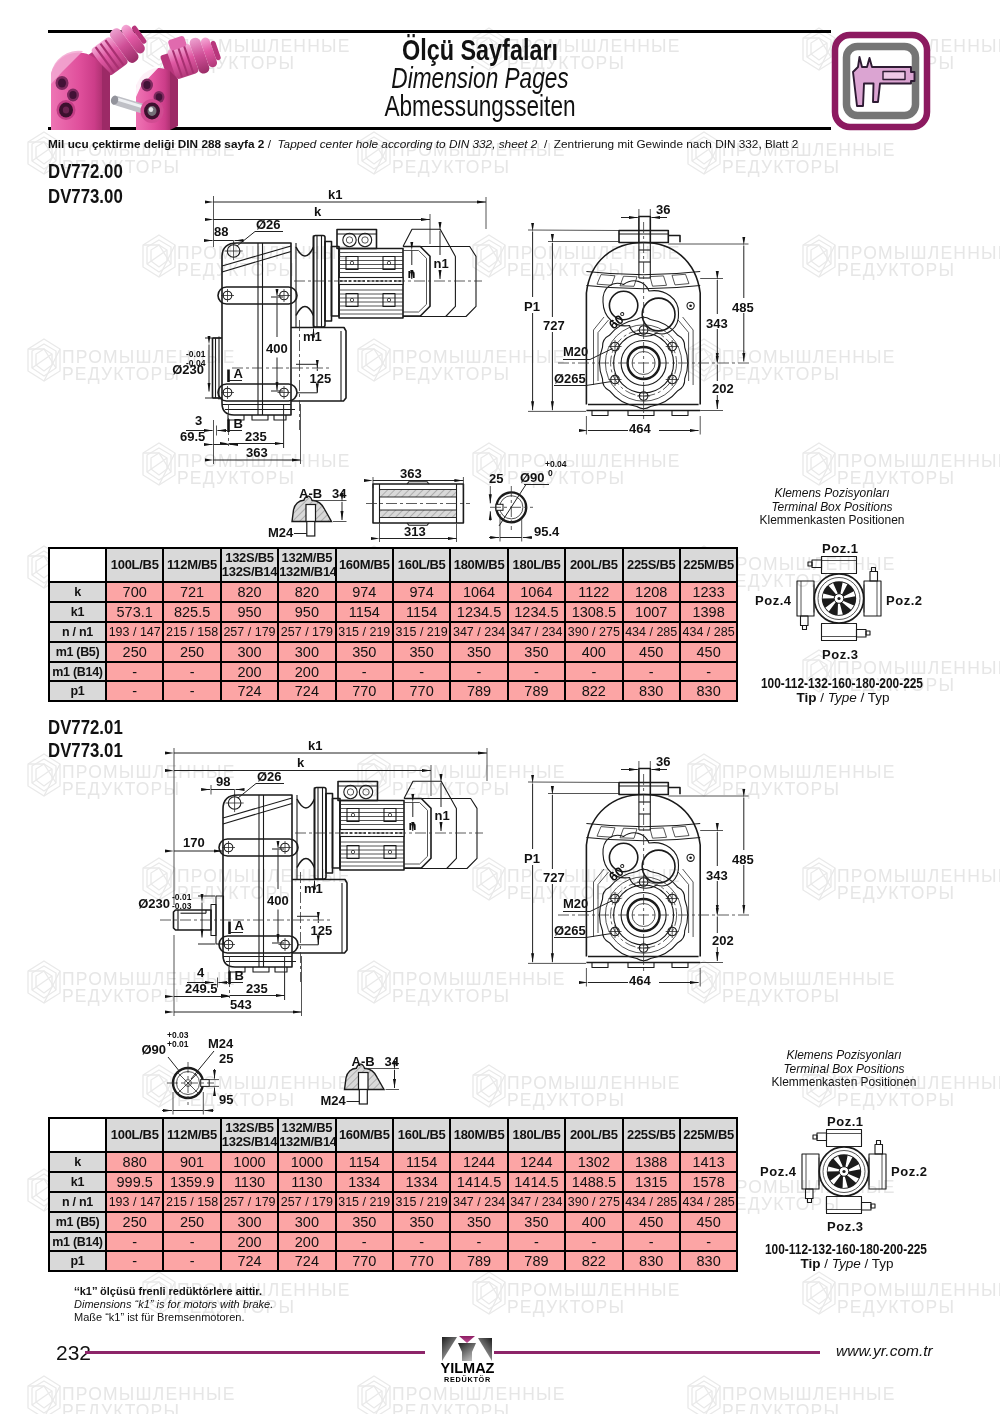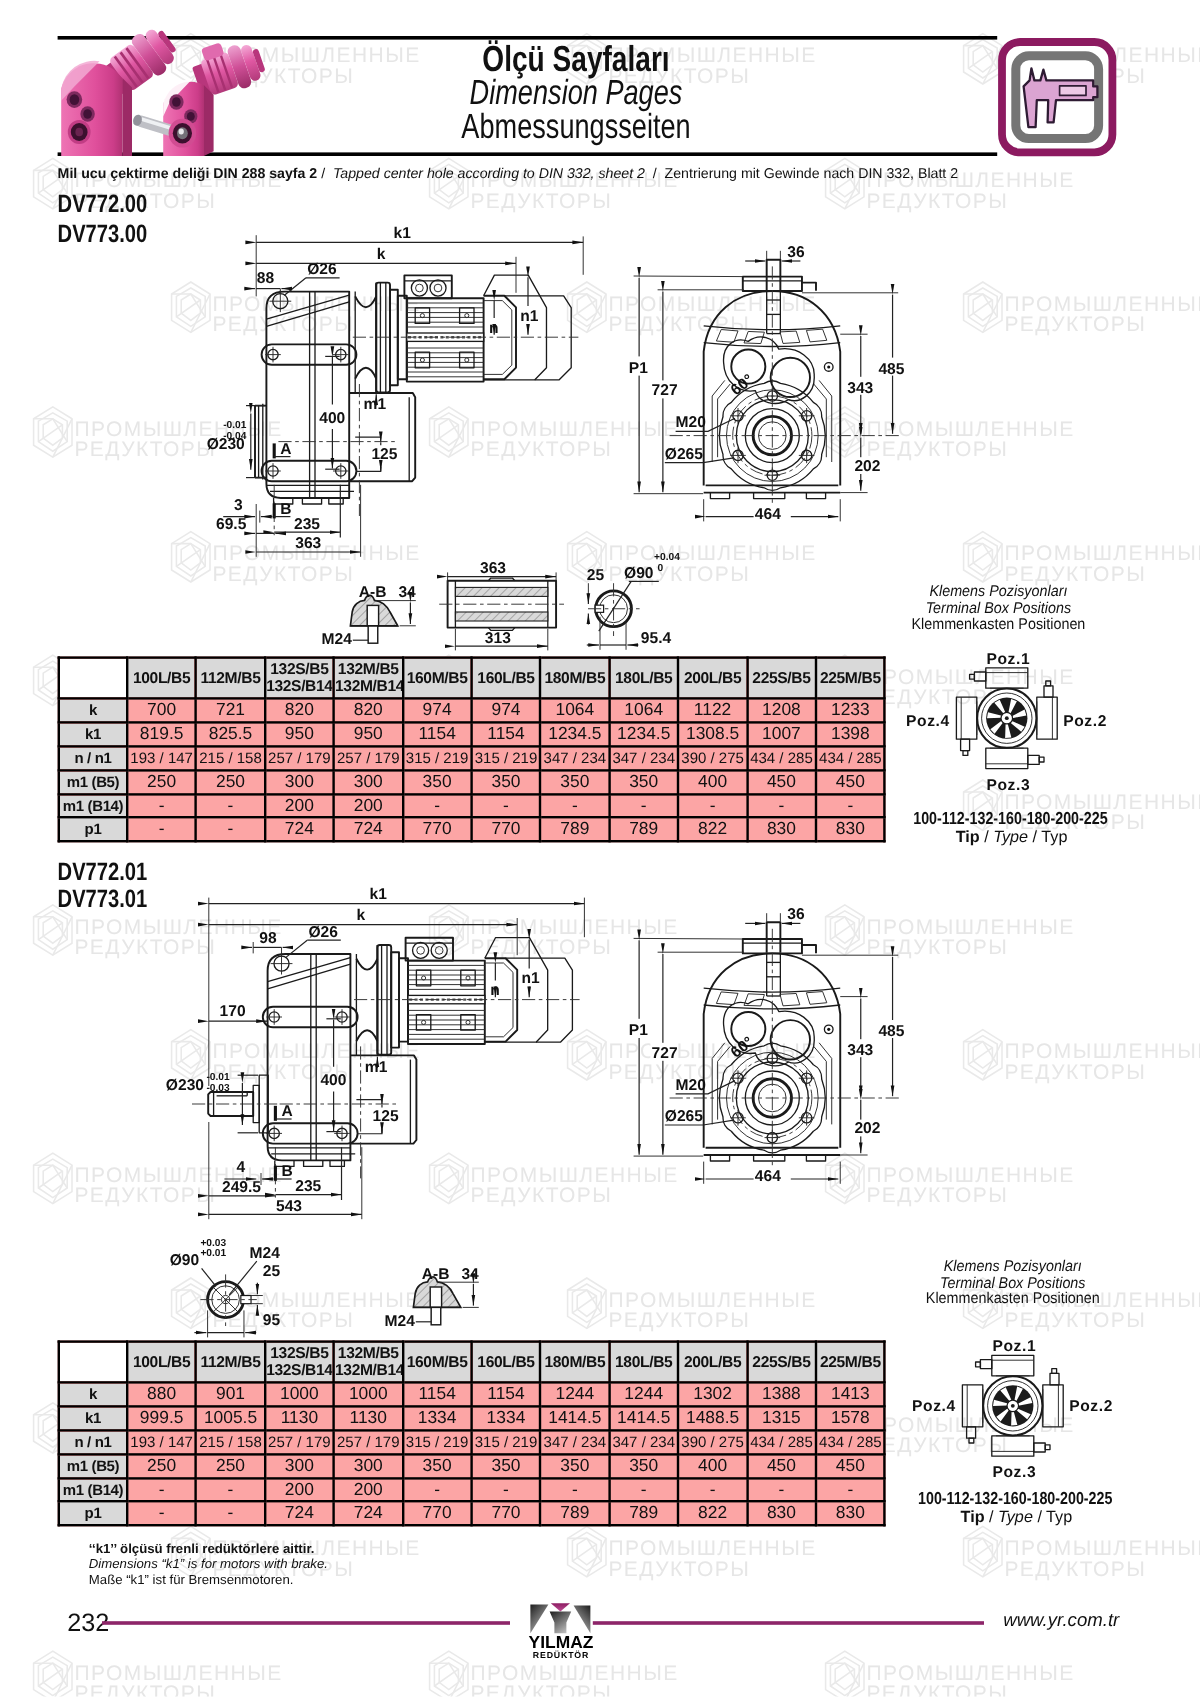--- a/index.html
+++ b/index.html
@@ -416,21 +416,21 @@
             <td>974</td>
             <td>974</td>
             <td>1064</td>
             <td>1064</td>
             <td>1122</td>
             <td>1208</td>
             <td>1233</td>
           </tr>
 <tr>
             <td class="lbl">k1</td>
-            <td>819.5</td>
+            <td>573.1</td>
             <td>825.5</td>
             <td>950</td>
             <td>950</td>
             <td>1154</td>
             <td>1154</td>
             <td>1234.5</td>
             <td>1234.5</td>
             <td>1308.5</td>
             <td>1007</td>
             <td>1398</td>
@@ -536,21 +536,21 @@
             <td>1154</td>
             <td>1244</td>
             <td>1244</td>
             <td>1302</td>
             <td>1388</td>
             <td>1413</td>
           </tr>
 <tr>
             <td class="lbl">k1</td>
             <td>999.5</td>
-            <td>1005.5</td>
+            <td>1359.9</td>
             <td>1130</td>
             <td>1130</td>
             <td>1334</td>
             <td>1334</td>
             <td>1414.5</td>
             <td>1414.5</td>
             <td>1488.5</td>
             <td>1315</td>
             <td>1578</td>
           </tr>

